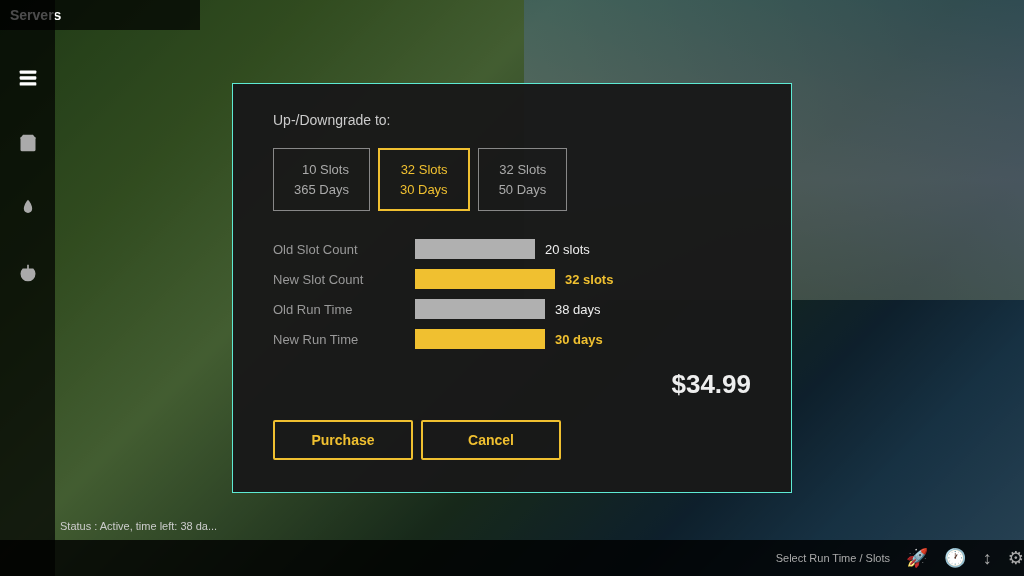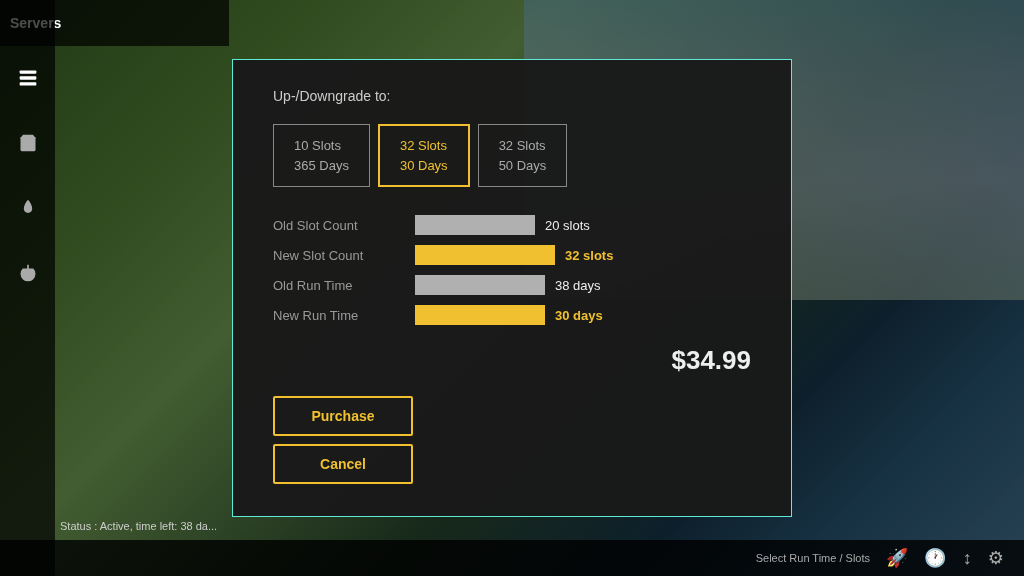--- a/index.html
+++ b/index.html
@@ -51,23 +51,23 @@
       flex-direction: column;
       align-items: center;
       padding-top: 10px;
       gap: 4px;
     }
 
     .sidebar-header {
       position: absolute;
       left: 0;
       top: 0;
-      width: 229px;
+      width: 200px;
       background: rgba(0,0,0,0.7);
-      padding: 14px 10px;
+      padding: 6px 10px;
       z-index: 10;
     }
 
     .sidebar-header span {
       color: #fff;
       font-size: 14px;
       font-weight: bold;
     }
 
     .sidebar-icon {
@@ -100,21 +100,20 @@
       position: absolute;
       bottom: 0;
       left: 0;
       right: 0;
       height: 36px;
       background: rgba(0,0,0,0.8);
       z-index: 10;
       display: flex;
       align-items: center;
       justify-content: flex-end;
-      padding-right: 20px;
       gap: 16px;
     }
 
     .bottom-bar-icon {
       color: #aaa;
       font-size: 18px;
       cursor: pointer;
     }
 
     .bottom-bar-text {
@@ -154,21 +153,21 @@
     }
 
     .slot-btn {
       border: 1px solid #888;
       background: transparent;
       color: #aaa;
       padding: 10px 20px;
       cursor: pointer;
       font-size: 13px;
       line-height: 1.5;
-      text-align: left;
+      text-align: right;
     }
 
     .slot-btn.active {
       border: 2px solid #f0c030;
       color: #f0c030;
       background: transparent;
     }
 
     
     .info-section {
@@ -242,22 +241,22 @@
 
     .price {
       color: #eee;
       font-size: 26px;
       font-weight: bold;
     }
 
     
     .action-buttons {
       display: flex;
-      flex-direction: column;
-      align-items: flex-start;
+      flex-direction: row;
+      align-items: center;
       gap: 8px;
     }
 
     .btn-purchase {
       width: 140px;
       padding: 10px 0;
       border: 2px solid #f0c030;
       background: transparent;
       color: #f0c030;
       font-size: 14px;

